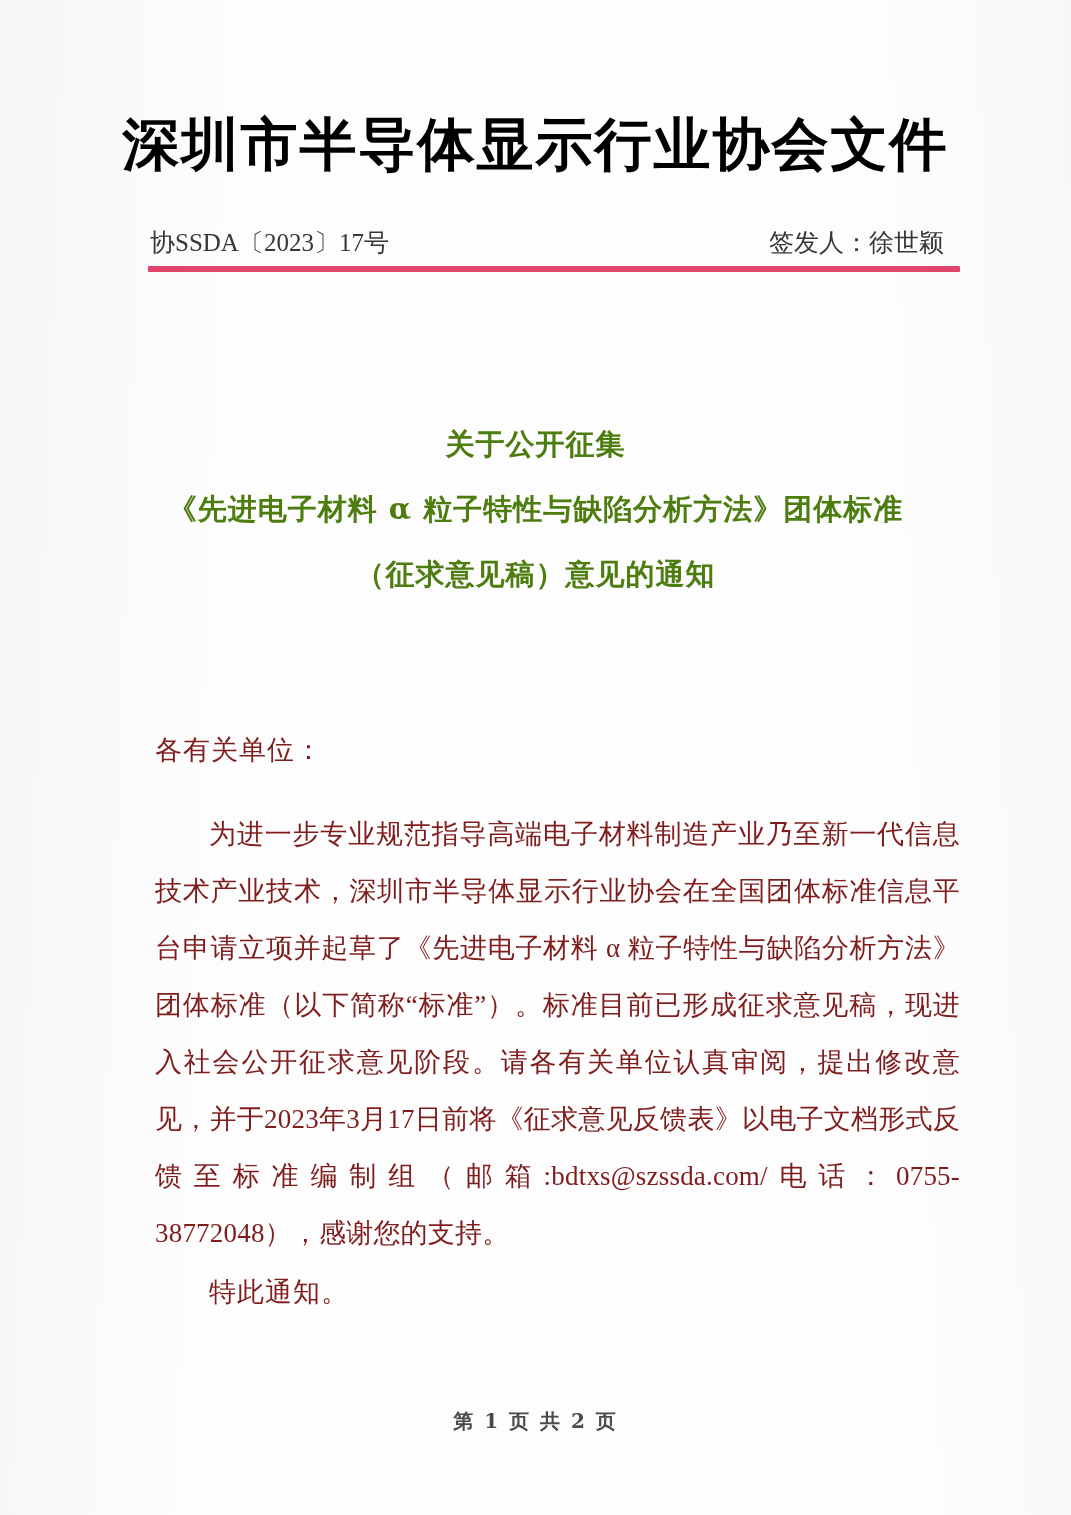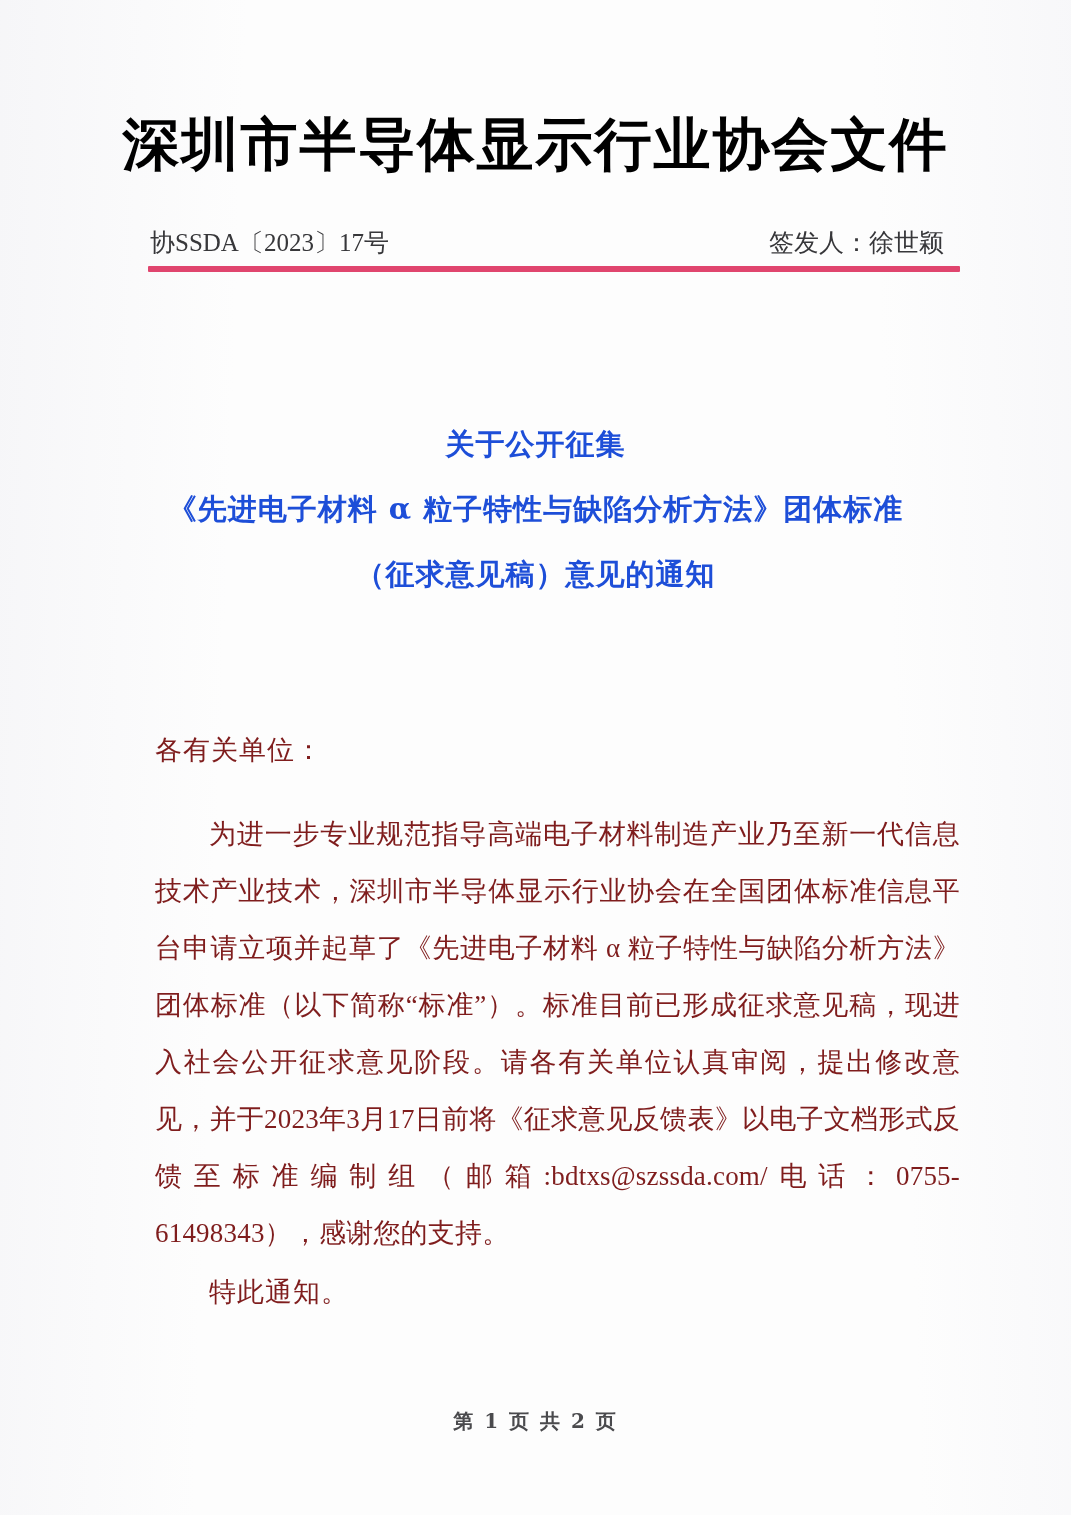--- a/index.html
+++ b/index.html
@@ -86,21 +86,21 @@
   
   .subject {
     position: absolute;
     top: 430px;
     left: 0;
     width: 100%;
     text-align: center;
     font-family: "DejaVu Serif", "Liberation Serif", serif;
     font-weight: 700;
     font-size: 29px;
-    color: #1d4ed8;
+    color: #4d7c0f;
     line-height: 1;
   }
   .subject-line {
     margin-bottom: 36px;
     letter-spacing: 1px;
     white-space: nowrap;
   }
   .subject-line:last-child { margin-bottom: 0; }
 
   
@@ -160,19 +160,19 @@
   <div class="divider"></div>
 
   <div class="subject">
     <div class="subject-line">关于公开征集</div>
     <div class="subject-line">《先进电子材料 α 粒子特性与缺陷分析方法》团体标准</div>
     <div class="subject-line">（征求意见稿）意见的通知</div>
   </div>
 
   <div class="body">
     <div class="salutation">各有关单位：</div>
-    <div class="para">为进一步专业规范指导高端电子材料制造产业乃至新一代信息技术产业技术，深圳市半导体显示行业协会在全国团体标准信息平台申请立项并起草了《先进电子材料 α 粒子特性与缺陷分析方法》团体标准（以下简称“标准”）。标准目前已形成征求意见稿，现进入社会公开征求意见阶段。请各有关单位认真审阅，提出修改意见，并于2023年3月17日前将《征求意见反馈表》以电子文档形式反馈至标准编制组（邮箱:bdtxs@szssda.com/电话：0755-61498343），感谢您的支持。</div>
+    <div class="para">为进一步专业规范指导高端电子材料制造产业乃至新一代信息技术产业技术，深圳市半导体显示行业协会在全国团体标准信息平台申请立项并起草了《先进电子材料 α 粒子特性与缺陷分析方法》团体标准（以下简称“标准”）。标准目前已形成征求意见稿，现进入社会公开征求意见阶段。请各有关单位认真审阅，提出修改意见，并于2023年3月17日前将《征求意见反馈表》以电子文档形式反馈至标准编制组（邮箱:bdtxs@szssda.com/电话：0755-38772048），感谢您的支持。</div>
     <div class="para-last">特此通知。</div>
   </div>
 
   <div class="footer">第 1 页 共 2 页</div>
 
 </div>
 
 </body></html>

